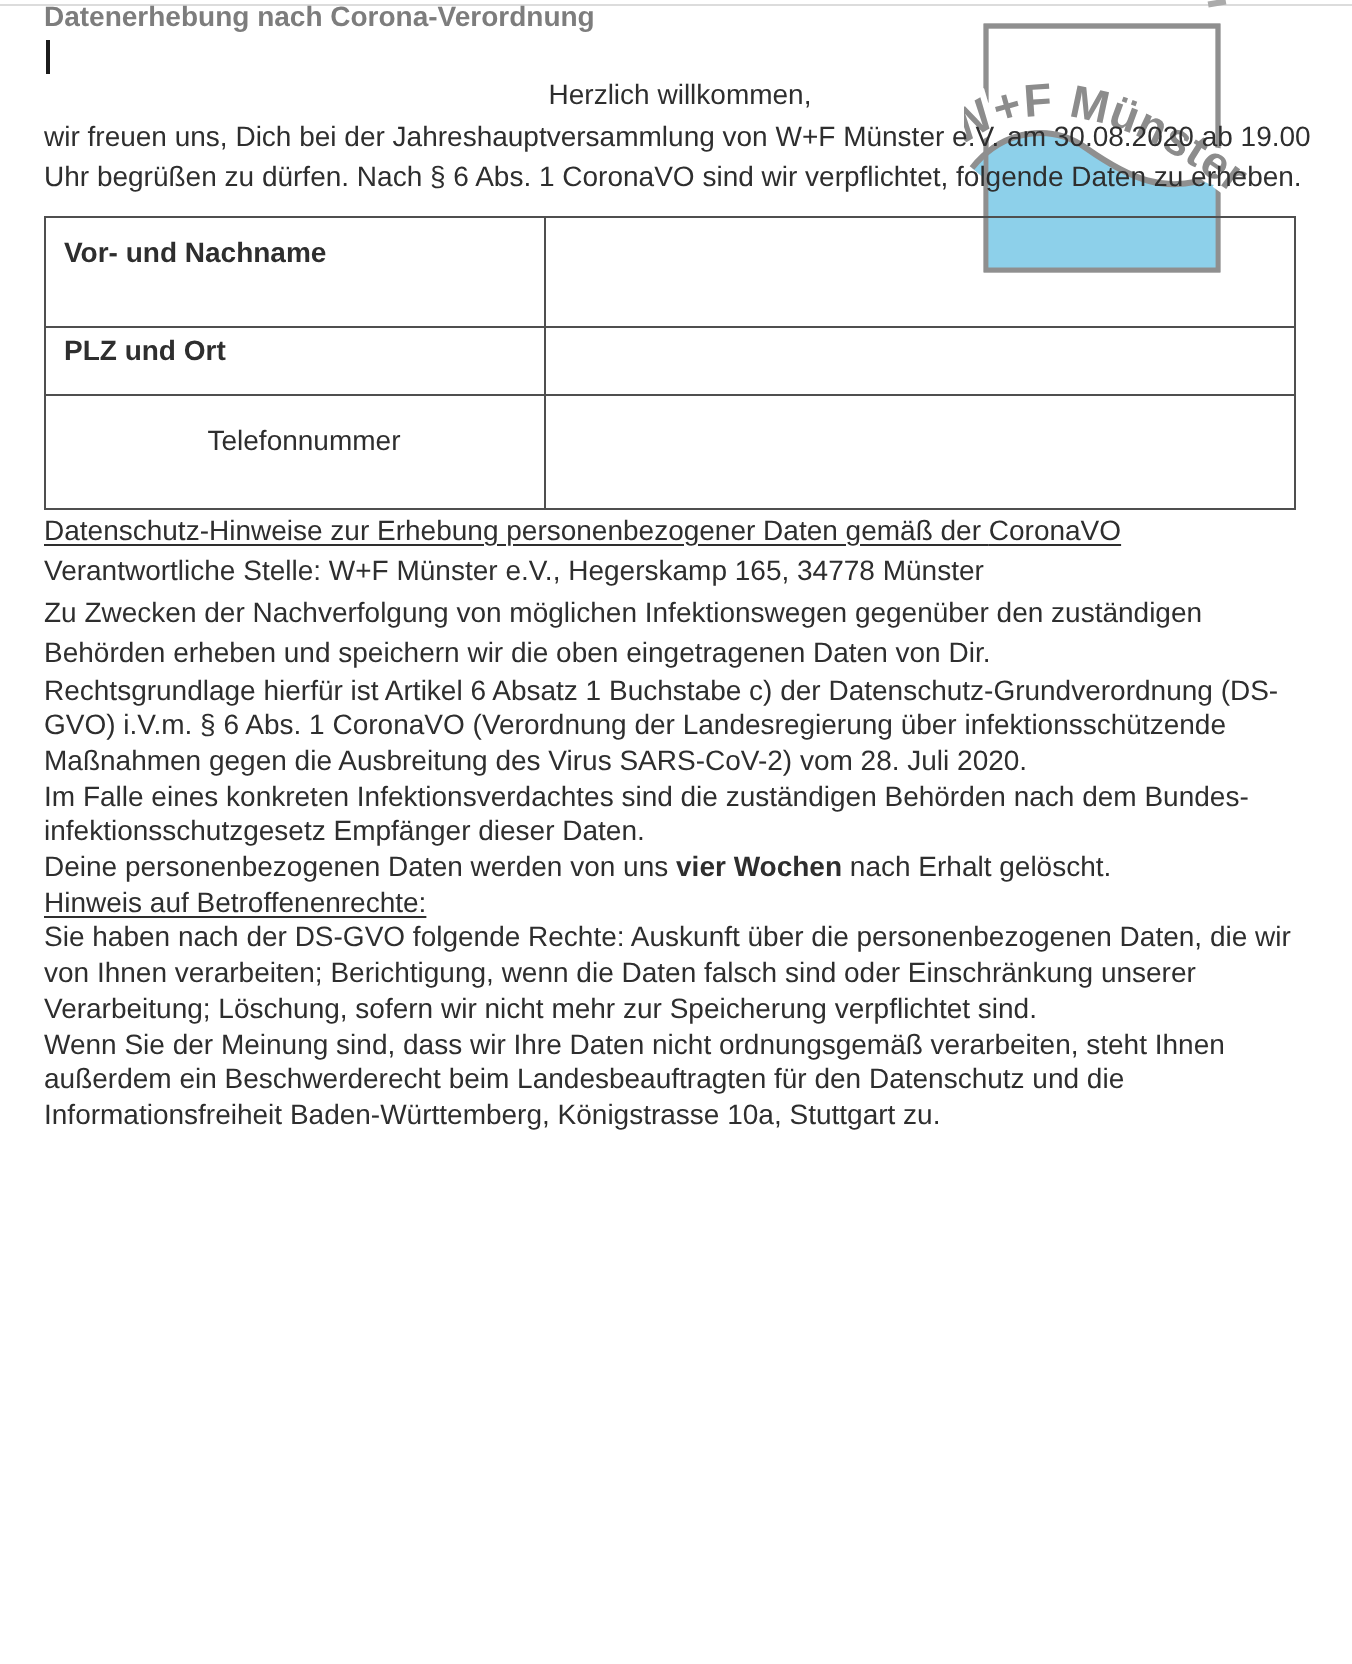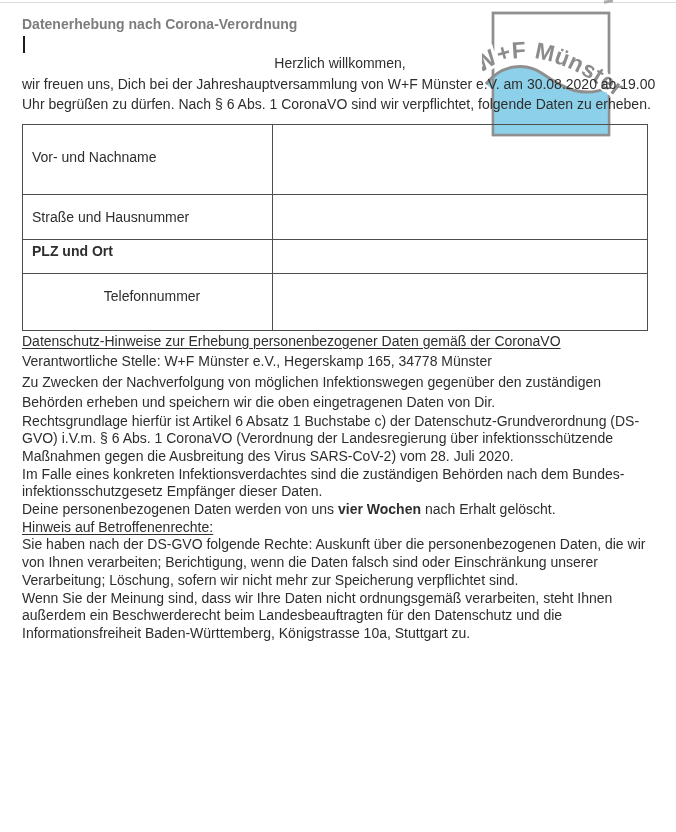--- a/index.html
+++ b/index.html
@@ -29,21 +29,21 @@
     background: #ababab;
     transform: rotate(-10deg);
   }
   .logo {
     position: absolute;
     top: 4px; left: 482px;
     width: 152px; height: 136px;
   }
   .doc {
     position: absolute;
-    top: 16px; left: 22px;
+    top: 0; left: 22px;
     width: 636px;
     color: #2e2e2e;
     font-size: 14px;
     line-height: 20.5px;
   }
   .doc p { margin: 0; white-space: nowrap; }
   .title {
     margin-top: 126px;
     color: #7d7d7d;
     font-weight: bold;
@@ -67,21 +67,21 @@
   .reg-table td {
     border: 1px solid #4f4f4f;
     vertical-align: top;
     padding: 0 0 0 9px;
     font-size: 14px;
     line-height: 18px;
     color: #2e2e2e;
   }
   .reg-table .col-label { width: 240px; }
   .reg-table .col-value { width: 365px; }
-  .r1 td { height: 46px; } .r1 td.lbl { padding-top: 23px; }
+  .r1 td { height: 46px; } .r1 td.lbl { padding-top: 8px; font-weight: bold; }
   .r2 td { height: 31px; } .r2 td.lbl { padding-top: 13px; }
   .r3 td { height: 31px; } .r3 td.lbl { padding-top: 2px; font-weight: bold; }
   .r4 td { height: 43px; } .r4 td.lbl { padding-top: 13px; text-align: center; }
   .privacy-heading { margin-top: 33px; }
   .responsible     { margin-top: 17px; }
   .purpose         { margin-top: 11px; }
   .legal           { margin-top: 4px;  line-height: 17.7px; }
   .rights          { margin-top: 12px; line-height: 17.7px; }
   .b  { font-weight: bold; }
   .u  { text-decoration: underline; text-underline-offset: 2px; text-decoration-thickness: 1px; }
@@ -129,24 +129,20 @@
     <p class="greeting"><span>Herzlich willkommen,</span></p>
 
     <p class="intro"><span>wir freuen uns, Dich bei der Jahreshauptversammlung von W+F Münster e.V. am 30.08.2020 ab 19.00</span><br><span>Uhr begrüßen zu dürfen. Nach § 6 Abs. 1 </span><span><span class="sq">CoronaVO</span></span><span> sind wir verpflichtet, folgende Daten zu erheben.</span></p>
 
     <table class="reg-table">
       <tbody>
           <tr class="r1">
         <td class="col-label lbl">Vor- und Nachname</td>
         <td class="col-value"></td>
       </tr>
-      <tr class="r2">
-        <td class="col-label lbl">Straße und Hausnummer</td>
-        <td class="col-value"></td>
-      </tr>
       <tr class="r3">
         <td class="col-label lbl">PLZ und Ort</td>
         <td class="col-value"></td>
       </tr>
       <tr class="r4">
         <td class="col-label lbl">Telefonnummer</td>
         <td class="col-value"></td>
       </tr>
     </tbody>
       </table>

